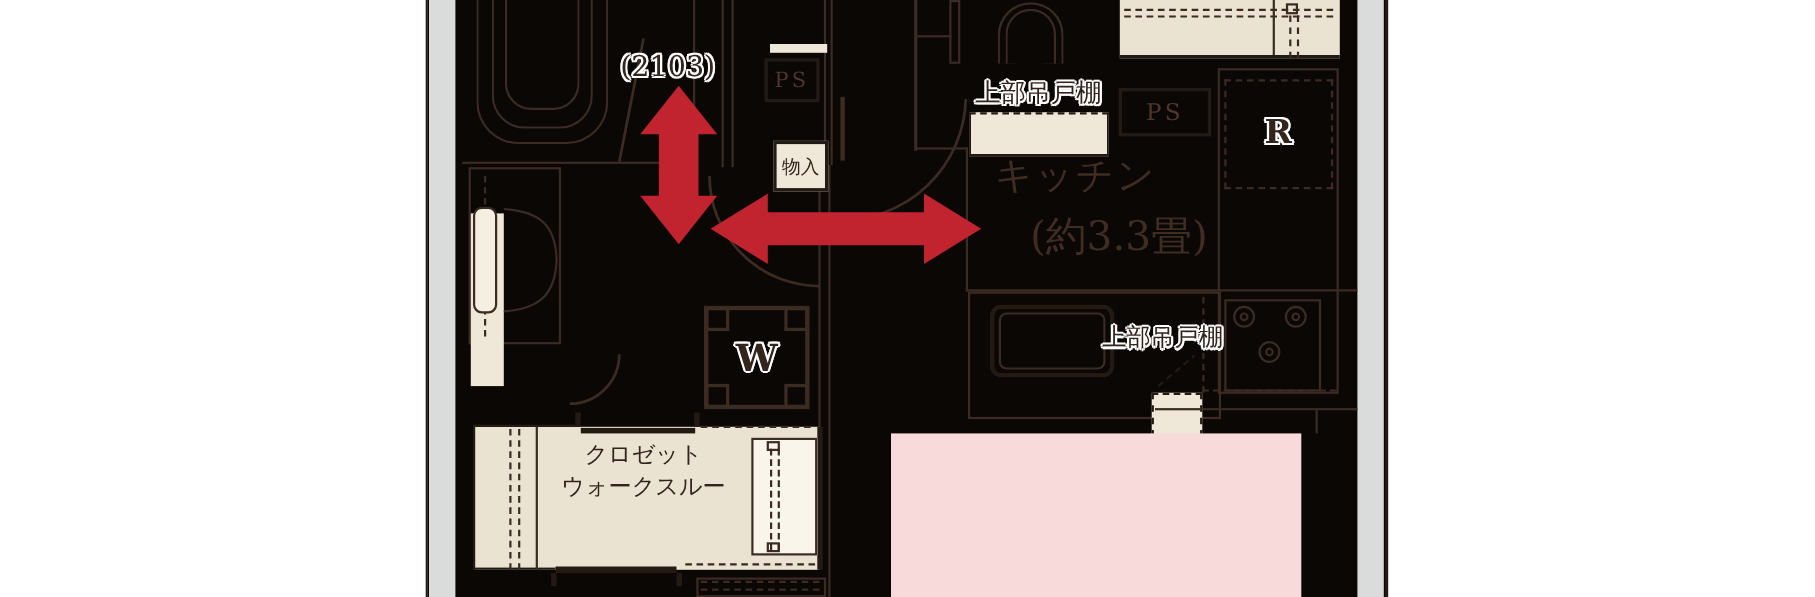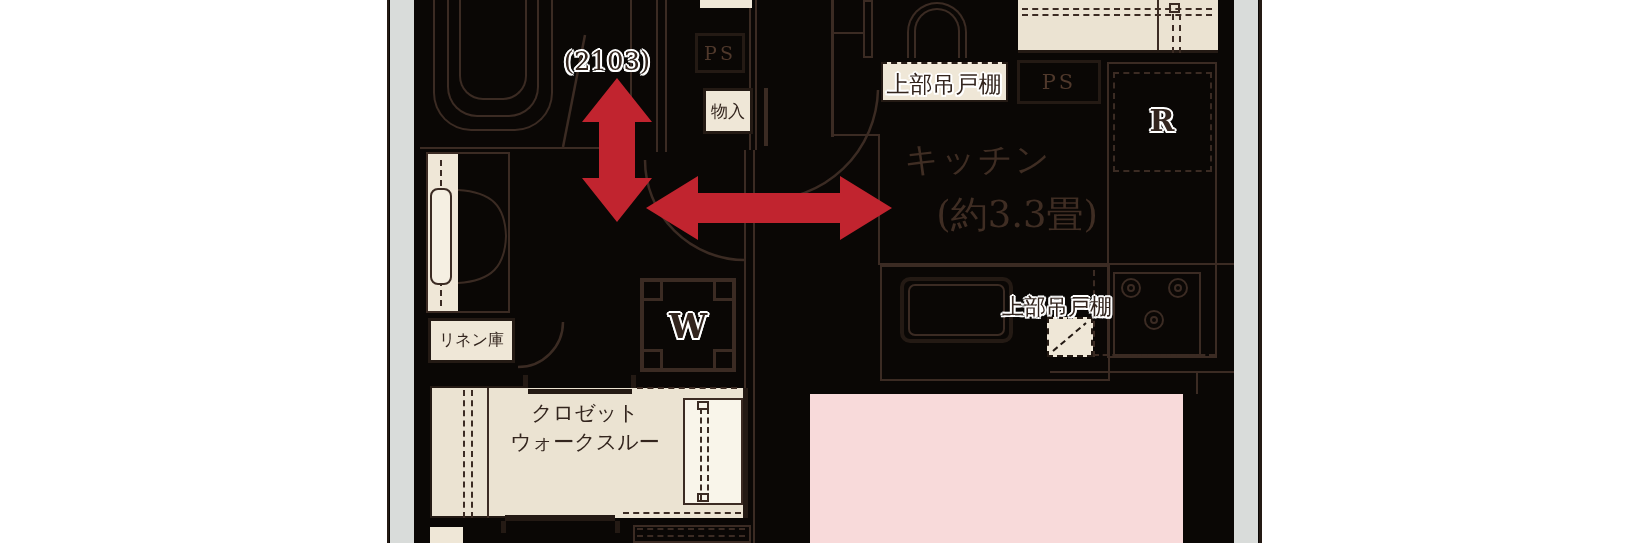--- a/index.html
+++ b/index.html
@@ -3,35 +3,35 @@
 <meta charset="utf-8">
 <style>
   html,body{margin:0;padding:0;background:#fff;}
   #canvas{position:relative;width:1650px;height:543px;background:#fff;overflow:hidden;
           font-family:"DejaVu Serif","Liberation Serif",serif;}
   .abs{position:absolute;}
   .plan{background:var(--bg,#0a0705);}
   .gray{background:var(--gray,#d9dcda);}
   .ln{background:var(--line,#3b2b23);}
   .lnd{background:var(--line-dark,#241a14);}
-  .cream{background:var(--cream,#efe7d7);}
+  .cream{background:var(--cream,#efe7d7);margin-top:40px;}
   .cream2{background:var(--cream2,#ebe3d2);}
   .pink{background:var(--pink,#f8dada);}
   .thin{border:2px solid var(--line,#3b2b23);box-sizing:border-box;background:transparent;}
   .thin25{border:2.5px solid var(--line,#3b2b23);box-sizing:border-box;}
   .box3{border:3px solid var(--line-dark,#241a14);box-sizing:border-box;}
   .dashed{border:2.5px dashed var(--line,#3b2b23);box-sizing:border-box;}
   .dash-t{border-top:2px dashed var(--line,#3b2b23);}
   .dash-l{border-left:2px dashed var(--line,#3b2b23);}
   .flexc{display:flex;align-items:center;justify-content:center;}
   .outlined{color:var(--text-dark,#33251e);
     text-shadow:2px 0 0 #fff,-2px 0 0 #fff,0 2px 0 #fff,0 -2px 0 #fff,
                 1.5px 1.5px 0 #fff,-1.5px 1.5px 0 #fff,1.5px -1.5px 0 #fff,-1.5px -1.5px 0 #fff;}
   .brown{color:var(--text-brown,#3f2d23);}
-  .pstext{color:var(--ps-text,#4f382b);letter-spacing:3px;font-size:19px;}
+  .pstext{color:var(--ps-text,#4f382b);letter-spacing:3px;font-size:19px;margin-top:20px;}
   .label{text-align:center;white-space:nowrap;z-index:50;}
   .burner{border:2.5px solid var(--line,#3b2b23);border-radius:50%;box-sizing:border-box;}
   .burner::after{content:"";position:absolute;inset:4px;border:2px solid var(--line,#3b2b23);border-radius:50%;}
   svg.overlay{position:absolute;left:0;top:0;z-index:40;pointer-events:none;}
 </style>
 </head>
 <body>
 
 <div id="canvas">
 
@@ -111,23 +111,20 @@
   <div class="abs thin" style="left:713px;top:279px;width:22px;height:22px;border-width:3px;"></div>
   <div class="abs thin" style="left:641px;top:349px;width:22px;height:22px;border-width:3px;"></div>
   <div class="abs thin" style="left:713px;top:349px;width:22px;height:22px;border-width:3px;"></div>
   <div class="abs label outlined" style="left:658px;top:306px;width:60px;font-size:34px;font-weight:bold;">W</div>
 
   <div class="abs thin" style="left:426px;top:152px;width:84px;height:161px;"></div>
   <div class="abs cream" style="left:428px;top:154px;width:30px;height:157px;"></div>
   <div class="abs dash-l" style="left:440px;top:160px;width:0;height:146px;"></div>
   <div class="abs thin" style="left:430px;top:188px;width:22px;height:97px;border-radius:8px;background:#f5efe2;"></div>
 
-  <div class="abs cream box3 flexc" style="left:428px;top:318px;width:87px;height:45px;font-size:16px;color:var(--text-dark,#33251e);">
-      <span>リネン庫</span>
-    </div>
 
   <div class="abs cream2" style="left:430px;top:388px;width:315px;height:130px;border-left:2px solid var(--line-dark,#241a14);box-sizing:border-box;"></div>
   <div class="abs lnd" style="left:743px;top:388px;width:5px;height:130px;"></div>
   <div class="abs lnd" style="left:430px;top:386px;width:94px;height:2px;"></div>
   <div class="abs lnd" style="left:523px;top:375px;width:5px;height:13px;"></div>
   <div class="abs lnd" style="left:631px;top:375px;width:5px;height:13px;"></div>
   <div class="abs lnd" style="left:528px;top:389px;width:104px;height:5px;"></div>
   <div class="abs dash-t" style="left:637px;top:387px;width:100px;height:0;"></div>
   <div class="abs lnd" style="left:430px;top:516px;width:75px;height:2px;"></div>
   <div class="abs lnd" style="left:505px;top:515px;width:110px;height:6px;"></div>

